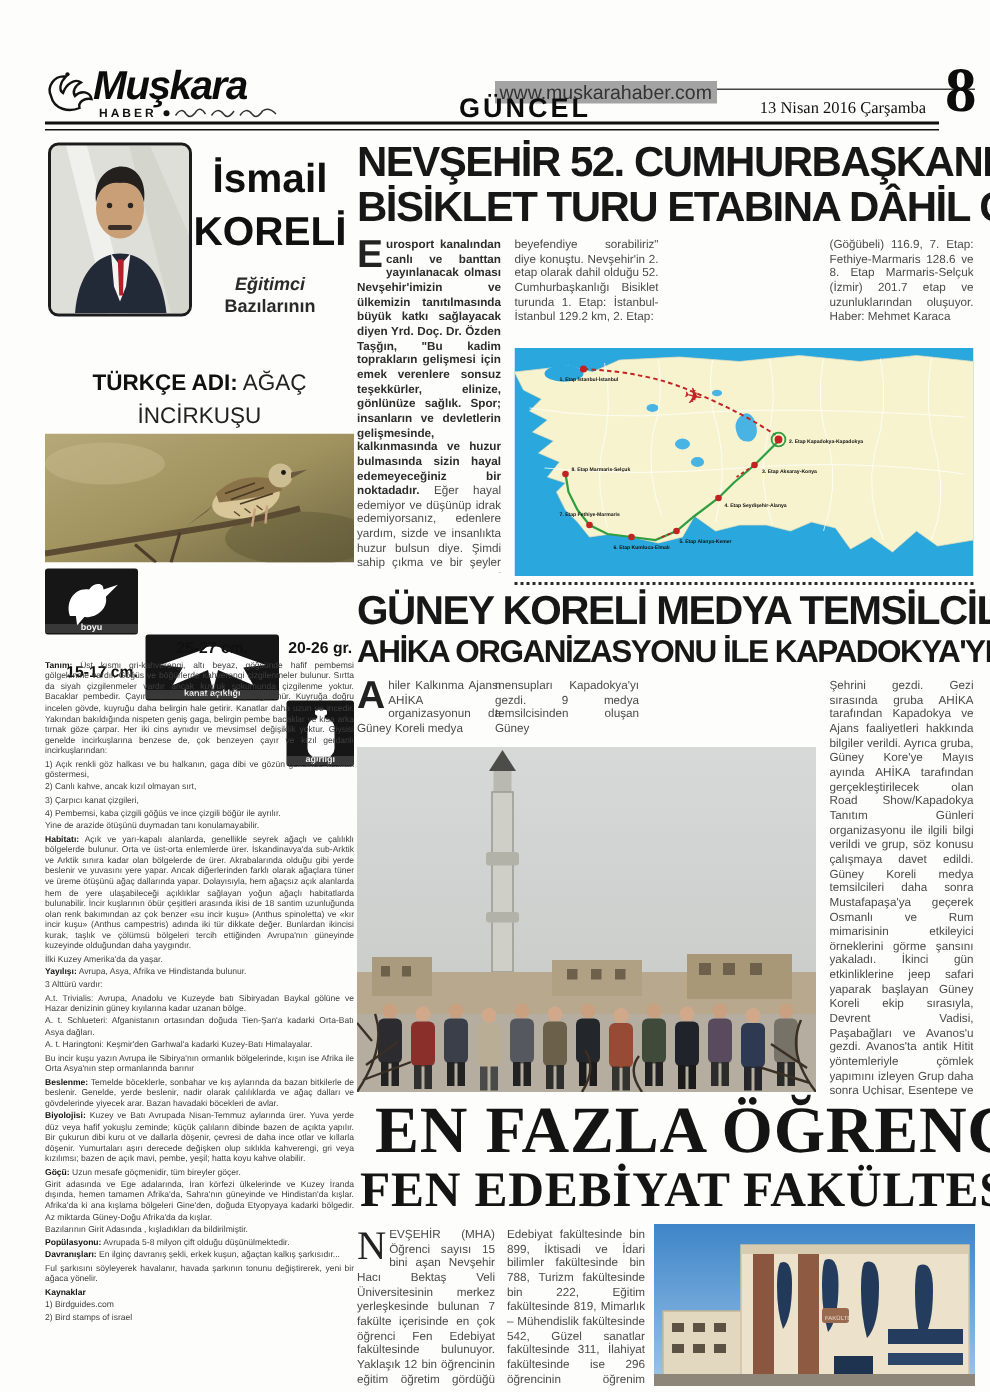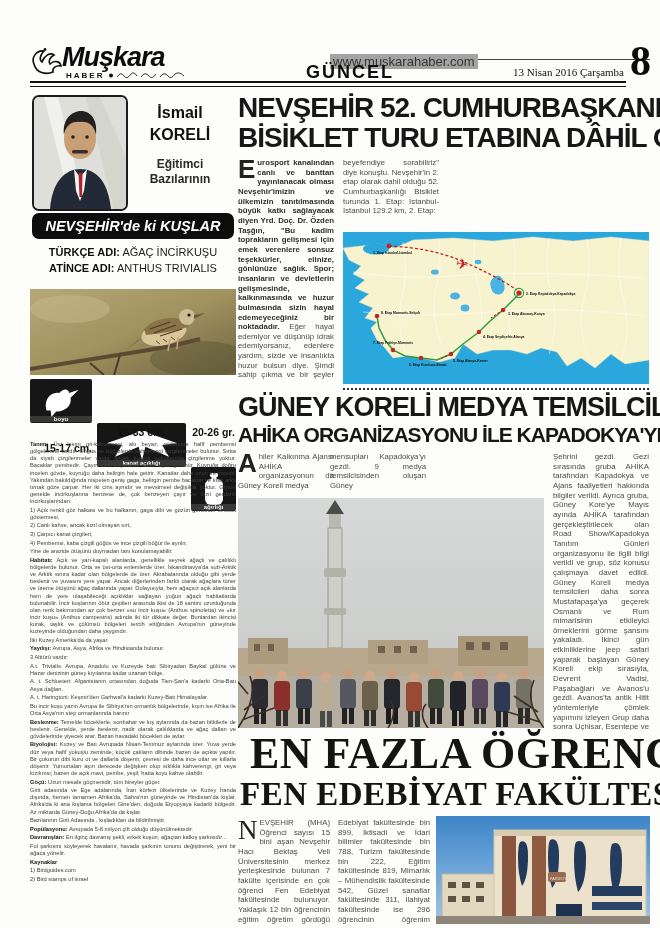--- a/index.html
+++ b/index.html
@@ -18,25 +18,25 @@
   .pagenum{font-family:"Liberation Serif",serif;font-weight:700;font-size:42px;color:#0c0c0c;line-height:1;}
   
   .hl{font-weight:900;color:#171717;line-height:1;letter-spacing:-1px;white-space:nowrap;}
   .hl-serif{font-family:"Liberation Serif",serif;font-weight:700;color:#141414;line-height:1;white-space:nowrap;letter-spacing:.5px;}
   
   .atext{font-size:7.8px;line-height:1.24;color:#4b4b4b;text-align:justify;overflow:hidden;}
   .atext b{color:#2d2d2d;}
   .dropcap{float:left;font-size:26px;line-height:21px;font-weight:700;color:#222;margin:1px 2px 0 0;}
   .dropcap-serif{float:left;font-family:"Liberation Serif",serif;font-size:27px;line-height:22px;font-weight:400;color:#222;margin:1px 2px 0 0;}
   
-  .author-name{font-weight:700;font-size:16px;color:#101010;line-height:1.15;text-align:center;}
+  .author-name{font-weight:700;font-size:27px;color:#101010;line-height:1.15;text-align:center;}
   .author-role{font-weight:700;font-size:12px;color:#2a2a2a;text-align:center;line-height:1.25;}
   .banner{background:#0d0d0d;border-radius:7px;color:#fff;font-weight:700;font-size:14.5px;
           letter-spacing:0;display:flex;align-items:center;justify-content:center;font-style:italic;}
-  .birdname{font-size:11px;text-align:center;line-height:1.45;color:#222;}
+  .birdname{font-size:15px;text-align:center;line-height:1.45;color:#222;}
   .birdname b{color:#101010;}
   .tile{background:#161616;border-radius:2px;position:relative;display:flex;align-items:center;justify-content:center;}
   .tile-label{position:absolute;bottom:1px;left:0;right:0;text-align:center;color:#f2f2f2;font-size:6px;font-weight:700;background:rgba(120,120,120,.35);}
   .tile-value{font-weight:700;font-size:10.5px;color:#111;text-align:center;}
   .sb{font-size:5.7px;line-height:1.25;color:#3e3e3e;text-align:justify;margin:0 0 1.5px 0;}
   .sb b{color:#141414;}
   .dotline{border-bottom:2px dotted #2a2a2a;}
   .photo-frame{border:2px solid #1c1c1c;border-radius:7px;overflow:hidden;background:#ddd;}
 </style>
 </head>
@@ -53,21 +53,21 @@
     <div class="abs logo-sub" style="left:36px;top:27px;">HABER</div>
     <svg class="abs" style="left:78px;top:27px;" width="80" height="9" viewBox="0 0 80 9">
       <circle cx="3" cy="4.5" r="2" fill="#111"></circle>
       <path d="M9,6 Q13,0 16,5 Q19,9 23,3 Q26,0 29,5 M33,6 Q37,0 41,5 Q44,9 48,3 M52,6 Q56,0 60,5 Q63,9 67,3 Q71,0 76,5" fill="none" stroke="#333" stroke-width="1"></path>
     </svg>
   </div>
 
   <div class="abs hline" style="left:438px;top:59px;width:212px;"></div>
   <div class="abs website" style="left:330px;top:54px;">www.muskarahaber.com</div>
   <div class="abs section-title" style="left:306px;top:62px;">GÜNCEL</div>
-  <div class="abs date" style="left:500px;top:66px;width:124px;text-align:right;">13 Nisan 2016 Çarşamba</div>
+  <div class="abs date" style="left:500px;top:66px;width:124px;text-align:center;">13 Nisan 2016 Çarşamba</div>
   <div class="abs pagenum" style="left:630px;top:40px;">8</div>
   <div class="abs dblrule" style="left:30px;top:81px;width:596px;"></div>
 
   <div class="abs photo-frame" style="left:32px;top:95px;width:92px;height:112px;">
     <svg width="92" height="112" viewBox="0 0 92 112">
       <rect width="92" height="112" fill="#dedfd8"></rect>
       <path d="M10,0 L38,112 L52,112 L24,0 Z" fill="#ffffff" opacity=".55"></path>
       <path d="M52,0 L80,112 L92,112 L92,60 L66,0 Z" fill="#cdd0c6" opacity=".6"></path>
       <path d="M16,112 C18,84 32,72 46,72 C62,72 74,84 77,112 Z" fill="#222a38"></path>
       <path d="M40,72 L46,80 L53,72 L50,94 L46,104 L42,94 Z" fill="#f4f4f2"></path>
@@ -75,25 +75,24 @@
       <ellipse cx="46" cy="42" rx="16" ry="20" fill="#c99f78"></ellipse>
       <path d="M30,38 C28,20 40,14 47,14 C56,14 64,22 62,38 C60,28 54,24 46,25 C38,24 32,28 30,38 Z" fill="#24201d"></path>
       <rect x="38" y="53" width="16" height="3.4" rx="1.6" fill="#3a2e28"></rect>
       <circle cx="39" cy="40" r="1.8" fill="#2a2420"></circle>
       <circle cx="53" cy="40" r="1.8" fill="#2a2420"></circle>
     </svg>
   </div>
   <div class="abs" style="left:126px;top:104px;width:108px;">
     <div class="author-name">İsmail</div>
     <div class="author-name" style="margin-top:4px;">KORELİ</div>
-    <div class="author-role" style="margin-top:12px;">Eğitimci</div>
+    <div class="author-role" style="margin-top:12px;font-style:italic;">Eğitimci</div>
     <div class="author-role">Bazılarının</div>
   </div>
 
-  <div class="abs banner" style="left:32px;top:213px;width:202px;height:26px;">NEVŞEHİR'de ki KUŞLAR</div>
 
   <div class="abs birdname" style="left:30px;top:245px;width:206px;">
     <div><b>TÜRKÇE ADI:</b> <span>AĞAÇ İNCİRKUŞU</span></div>
     <div><b>ATİNCE ADI:</b> <span>ANTHUS TRIVIALIS</span></div>
   </div>
 
   <svg class="abs" style="left:30px;top:289px;" width="206" height="86" viewBox="0 0 206 86">
     <defs>
       <linearGradient id="bgbird" x1="0" y1="0" x2="1" y2="1">
         <stop offset="0" stop-color="#b6a878"></stop>
@@ -131,21 +130,21 @@
   </div>
   <div class="abs tile" style="left:191px;top:379px;width:45px;height:44px;">
     <svg width="22" height="32" viewBox="0 0 22 32">
       <rect x="7" y="0" width="8" height="4" rx="1.5" fill="#fff"></rect>
       <rect x="8.5" y="3" width="5" height="4" fill="#fff"></rect>
       <rect x="2" y="6" width="18" height="26" rx="6" fill="#fff"></rect>
     </svg>
     <div class="tile-label">ağırlığı</div>
   </div>
   <div class="abs tile-value" style="left:30px;top:442px;width:62px;text-align:right;">15-17 cm.</div>
-  <div class="abs tile-value" style="left:97px;top:426px;width:89px;">25-33 cm.</div>
+  <div class="abs tile-value" style="left:97px;top:426px;width:89px;">25-27 cm.</div>
   <div class="abs tile-value" style="left:191px;top:426px;width:45px;">20-26 gr.</div>
 
   <div class="abs" style="left:30px;top:441px;width:206px;height:458px;overflow:hidden;">
     <p class="sb"><b>Tanım:</b> <span>Üst kısmı gri-kahverengi, altı beyaz, göğsünde hafif pembemsi gölgelenme vardır. Göğüs ve böğürlerde kahverengi çizgilenmeler bulunur. Sırtta da siyah çizgilenmeler vardır ancak kuyruk sokumunda çizgilenme yoktur. Bacaklar pembedir. Çayır incir kuşundan daha toplu görünür. Kuyruğa doğru incelen gövde, kuyruğu daha belirgin hale getirir. Kanatlar daha uzun ve incedir. Yakından bakıldığında nispeten geniş gaga, belirgin pembe bacaklar ve kısa arka tırnak göze çarpar. Her iki cins aynıdır ve mevsimsel değişiklik yoktur. Giysisi genelde incirkuşlarına benzese de, çok benzeyen çayır ve kızıl gerdanlı incirkuşlarından:</span></p>
     <p class="sb"><span>1) Açık renkli göz halkası ve bu halkanın, gaga dibi ve gözün gerisinde kesiklik göstermesi,</span></p>
     <p class="sb"><span>2) Canlı kahve, ancak kızıl olmayan sırt,</span></p>
     <p class="sb"><span>3) Çarpıcı kanat çizgileri,</span></p>
     <p class="sb"><span>4) Pembemsi, kaba çizgili göğüs ve ince çizgili böğür ile ayrılır.</span></p>
     <p class="sb"><span>Yine de arazide ötüşünü duymadan tanı konulamayabilir.</span></p>
     <p class="sb"><b>Habitatı:</b> <span>Açık ve yarı-kapalı alanlarda, genellikle seyrek ağaçlı ve çalılıklı bölgelerde bulunur. Orta ve üst-orta enlemlerde ürer. İskandinavya'da sub-Arktik ve Arktik sınıra kadar olan bölgelerde de ürer. Akrabalarında olduğu gibi yerde beslenir ve yuvasını yere yapar. Ancak diğerlerinden farklı olarak ağaçlara tüner ve üreme ötüşünü ağaç dallarında yapar. Dolayısıyla, hem ağaçsız açık alanlarda hem de yere ulaşabileceği açıklıklar sağlayan yoğun ağaçlı habitatlarda bulunabilir. İncir kuşlarının öbür çeşitleri arasında ikisi de 18 santim uzunluğunda olan renk bakımından az çok benzer «su incir kuşu» (Anthus spinoletta) ve «kır incir kuşu» (Anthus campestris) adında iki tür dikkate değer. Bunlardan ikincisi kurak, taşlık ve çölümsü bölgeleri tercih ettiğinden Avrupa'nın güneyinde kuzeyinde olduğundan daha yaygındır.</span></p>
@@ -169,20 +168,21 @@
     <p class="sb"><span>2) Bird stamps of israel</span></p>
   </div>
 
   <div class="abs hl" style="left:238px;top:94px;font-size:28px;">NEVŞEHİR 52. CUMHURBAŞKANLIĞI</div>
   <div class="abs hl" style="left:238px;top:124px;font-size:28px;">BİSİKLET TURU ETABINA DÂHİL OLDU</div>
 
   <div class="abs atext" style="left:238px;top:158px;width:96px;height:224px;">
     <span class="dropcap">E</span><b>urosport kanalından canlı ve banttan yayınlanacak olması Nevşehir'imizin ve ülkemizin tanıtılmasında büyük katkı sağlayacak diyen Yrd. Doç. Dr. Özden Taşğın, "Bu kadim toprakların gelişmesi için emek verenlere sonsuz teşekkürler, elinize, gönlünüze sağlık. Spor; insanların ve devletlerin gelişmesinde, kalkınmasında ve huzur bulmasında sizin hayal edemeyeceğiniz bir noktadadır.</b> <span>Eğer hayal edemiyor ve düşünüp idrak edemiyorsanız, edenlere yardım, sizde ve insanlıkta huzur bulsun diye. Şimdi sahip çıkma ve bir şeyler yapma zamanı ne mi yapacağız? Sedat Yılmaz</span>
   </div>
   <div class="abs atext" style="left:343px;top:158px;width:96px;height:66px;">beyefendiye sorabiliriz" diye konuştu. Nevşehir'in 2. etap olarak dahil olduğu 52. Cumhurbaşkanlığı Bisiklet turunda 1. Etap: İstanbul-İstanbul 129.2 km, 2. Etap:</div>
+  <div class="abs atext" style="left:553px;top:158px;width:96px;height:66px;">(Göğübeli) 116.9, 7. Etap: Fethiye-Marmaris 128.6 ve 8. Etap Marmaris-Selçuk (İzmir) 201.7 etap ve uzunluklarından oluşuyor. Haber: Mehmet Karaca</div>
 
   <svg class="abs" style="left:343px;top:232px;" width="306" height="152" viewBox="0 0 306 152">
     <rect width="306" height="152" fill="#2aa7dc"></rect>
     <path fill="#f8f3cf" stroke="#e4debc" stroke-width=".5" d="M0,16 L36,12 L52,16 L70,8 L110,6 L150,9 L190,5 L230,9 L268,5 L306,9 L306,128 L282,132 L268,122 L252,136 L238,126 L224,134 L214,120 L198,116 L184,122 L168,118 L150,118 L134,122 L120,112 L112,126 L96,130 L78,126 L64,124 L50,126 L42,116 L34,108 L28,96 L34,90 L22,86 L30,76 L16,70 L26,62 L12,56 L22,48 L10,42 L18,34 L6,28 Z"></path>
     <ellipse cx="33" cy="17" rx="13" ry="5.5" fill="#2aa7dc"></ellipse>
     <path d="M150,46 q6,-6 10,2 q4,10 -2,14 q-8,2 -10,-6 q-2,-6 2,-10 Z" fill="#49b4e4"></path>
     <ellipse cx="112" cy="64" rx="5" ry="3.6" fill="#49b4e4"></ellipse>
     <ellipse cx="122" cy="76" rx="4.4" ry="3.4" fill="#49b4e4"></ellipse>
     <ellipse cx="92" cy="40" rx="4" ry="2.6" fill="#49b4e4"></ellipse>
     <ellipse cx="135" cy="30" rx="3.4" ry="2.2" fill="#49b4e4"></ellipse>

